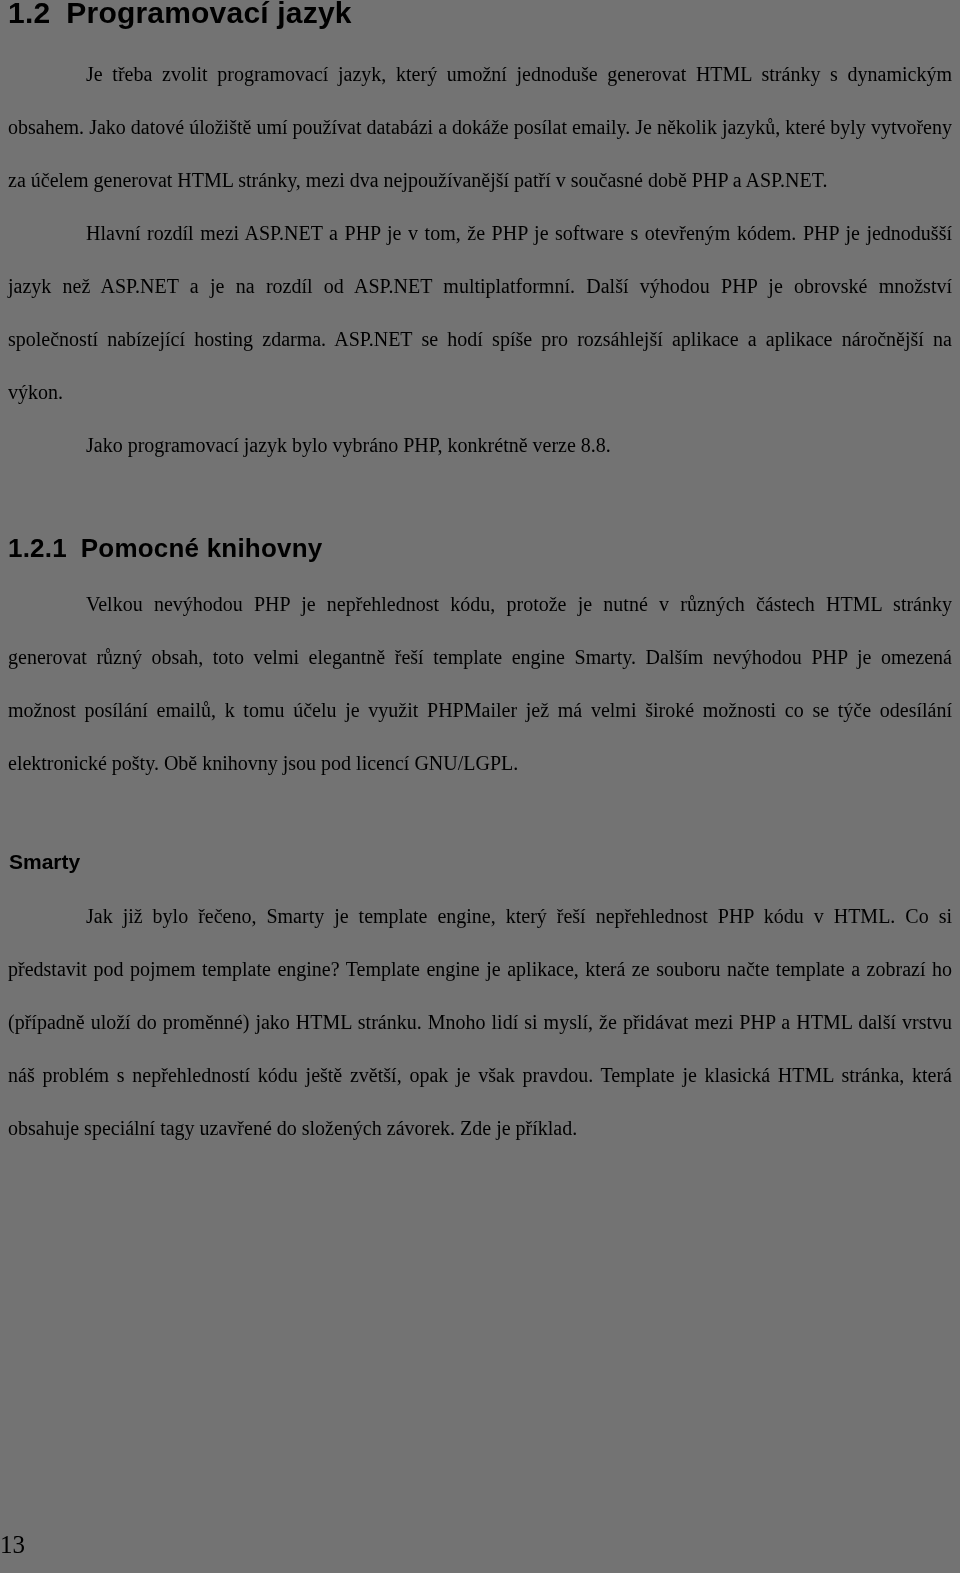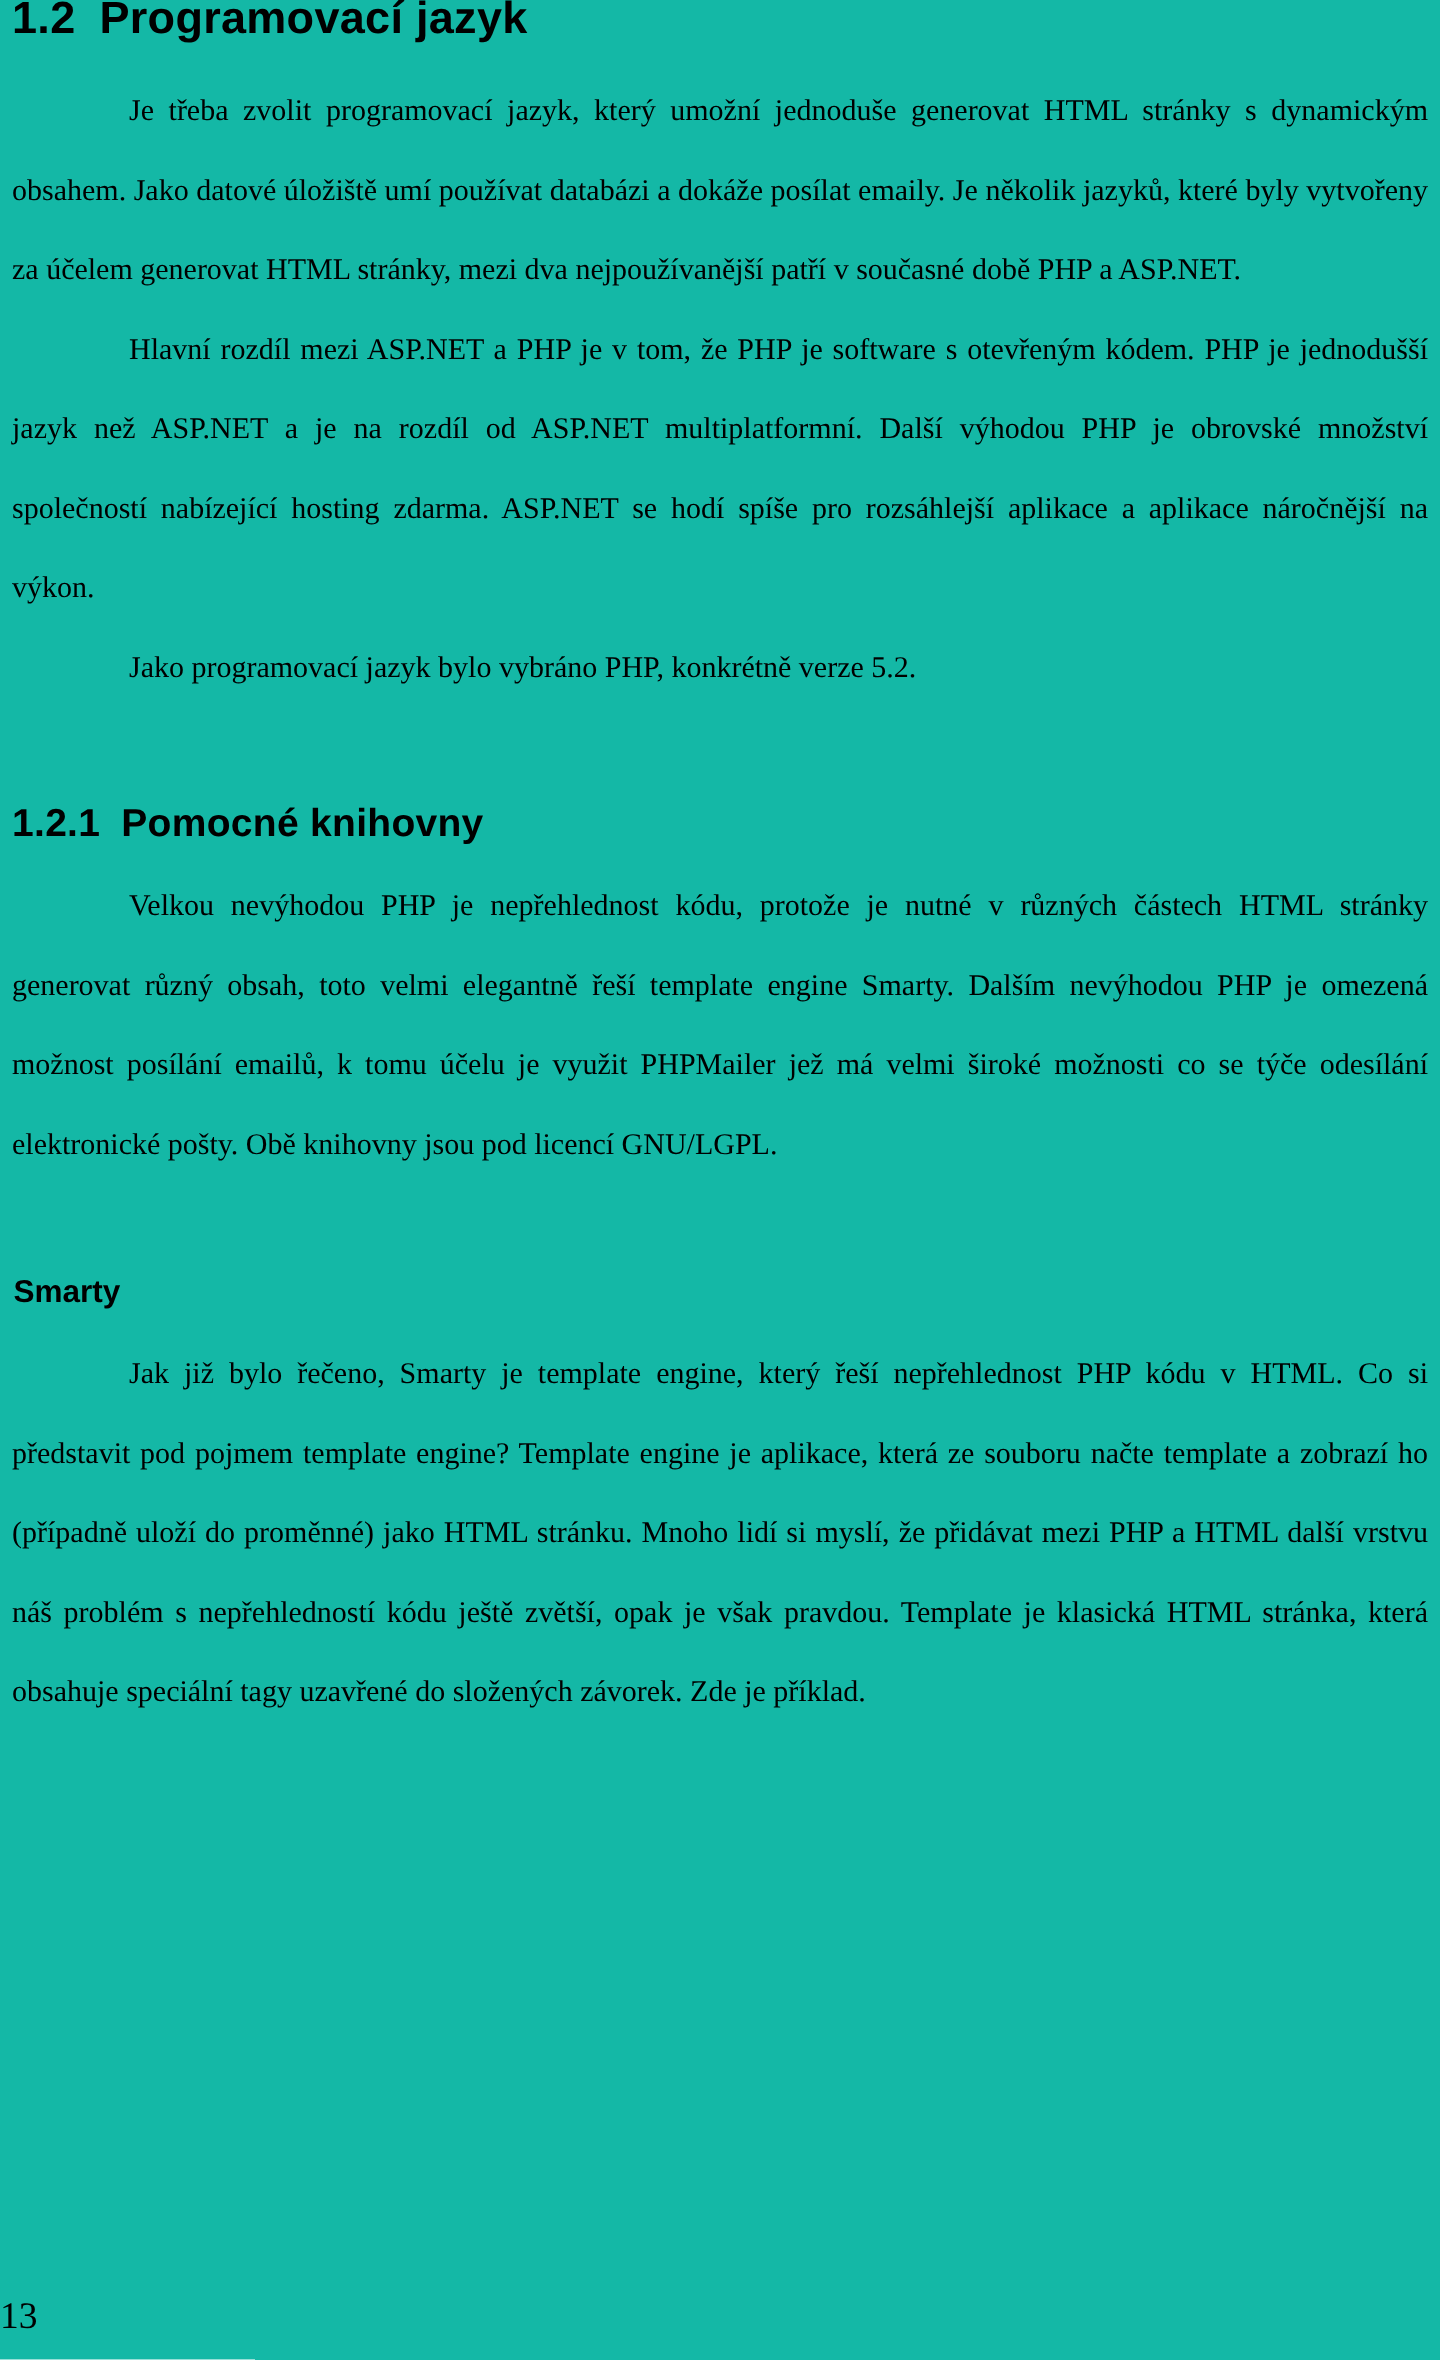--- a/index.html
+++ b/index.html
@@ -4,21 +4,21 @@
 <style>
   html, body {
     margin: 0;
     padding: 0;
     background: #ffffff;
   }
   .page {
     position: relative;
     width: 960px;
     height: 1573px;
-    background: #14b8a6;
+    background: #737373;
     overflow: hidden;
     font-family: "Liberation Serif", "DejaVu Serif", serif;
     color: #000000;
   }
   .content {
     position: absolute;
     left: 8px;
     top: 0px;
     width: 944px;
   }
@@ -107,21 +107,21 @@
     <div class="sp-h1-body"></div>
 
     <p class="para">Je třeba zvolit programovací jazyk, který umožní jednoduše generovat HTML stránky s dynamickým obsahem. Jako datové úložiště umí používat databázi a dokáže posílat emaily. Je několik jazyků, které byly vytvořeny za účelem generovat HTML stránky, mezi dva nejpoužívanější patří v současné době PHP a ASP.NET.</p>
 
     <div class="sp-para"></div>
 
     <p class="para">Hlavní rozdíl mezi ASP.NET a PHP je v tom, že PHP je software s otevřeným kódem. PHP je jednodušší jazyk než ASP.NET a je na rozdíl od ASP.NET multiplatformní. Další výhodou PHP je obrovské množství společností nabízející hosting zdarma. ASP.NET se hodí spíše pro rozsáhlejší aplikace a aplikace náročnější na výkon.</p>
 
     <div class="sp-para"></div>
 
-    <p class="para">Jako programovací jazyk bylo vybráno PHP, konkrétně verze 5.2.</p>
+    <p class="para">Jako programovací jazyk bylo vybráno PHP, konkrétně verze 8.8.</p>
 
     <div class="sp-before-sub"></div>
 
     <h2 class="h-sub">
       <span class="num">1.2.1</span><span>Pomocné knihovny</span>
     </h2>
 
     <div class="sp-after-sub"></div>
 
     <p class="para">Velkou nevýhodou PHP je nepřehlednost kódu, protože je nutné v různých částech HTML stránky generovat různý obsah, toto velmi elegantně řeší template engine Smarty. Dalším nevýhodou PHP je omezená možnost posílání emailů, k tomu účelu je využit PHPMailer jež má velmi široké možnosti co se týče odesílání elektronické pošty. Obě knihovny jsou pod licencí GNU/LGPL.</p>

